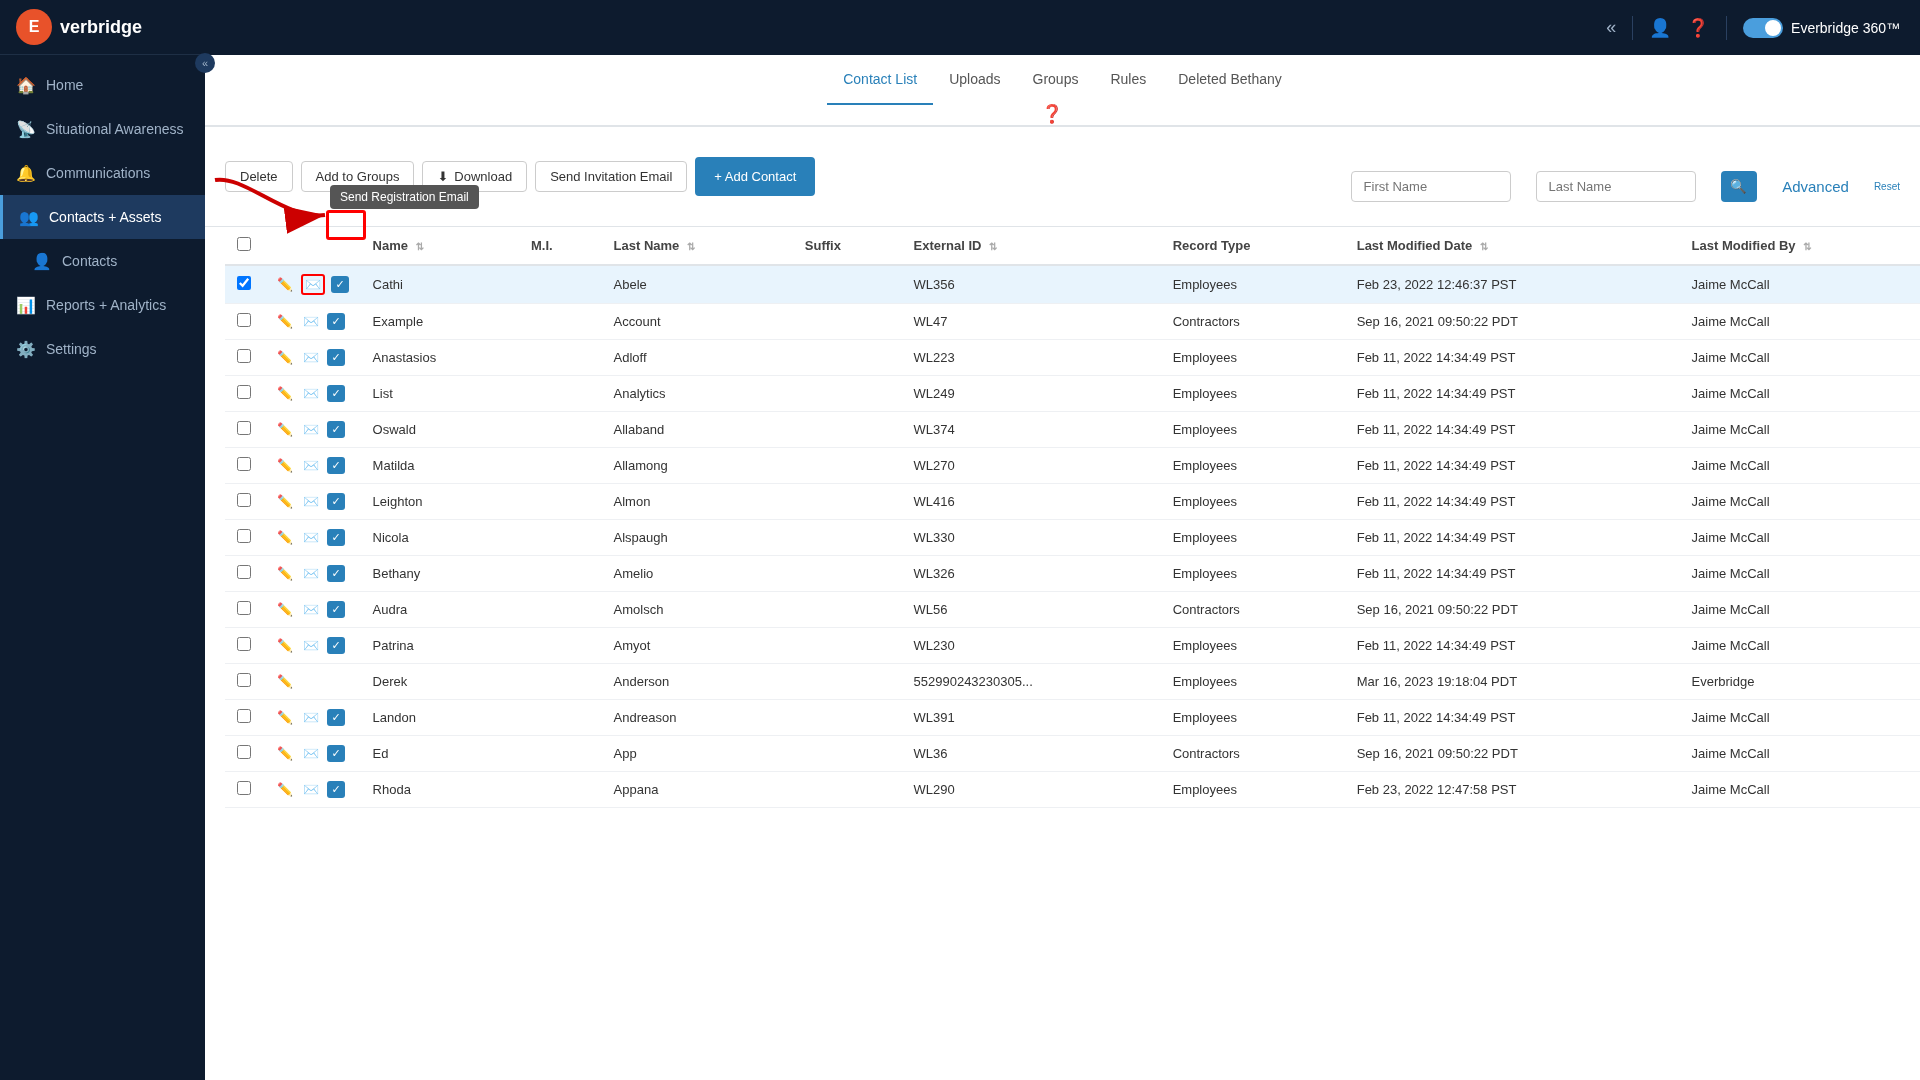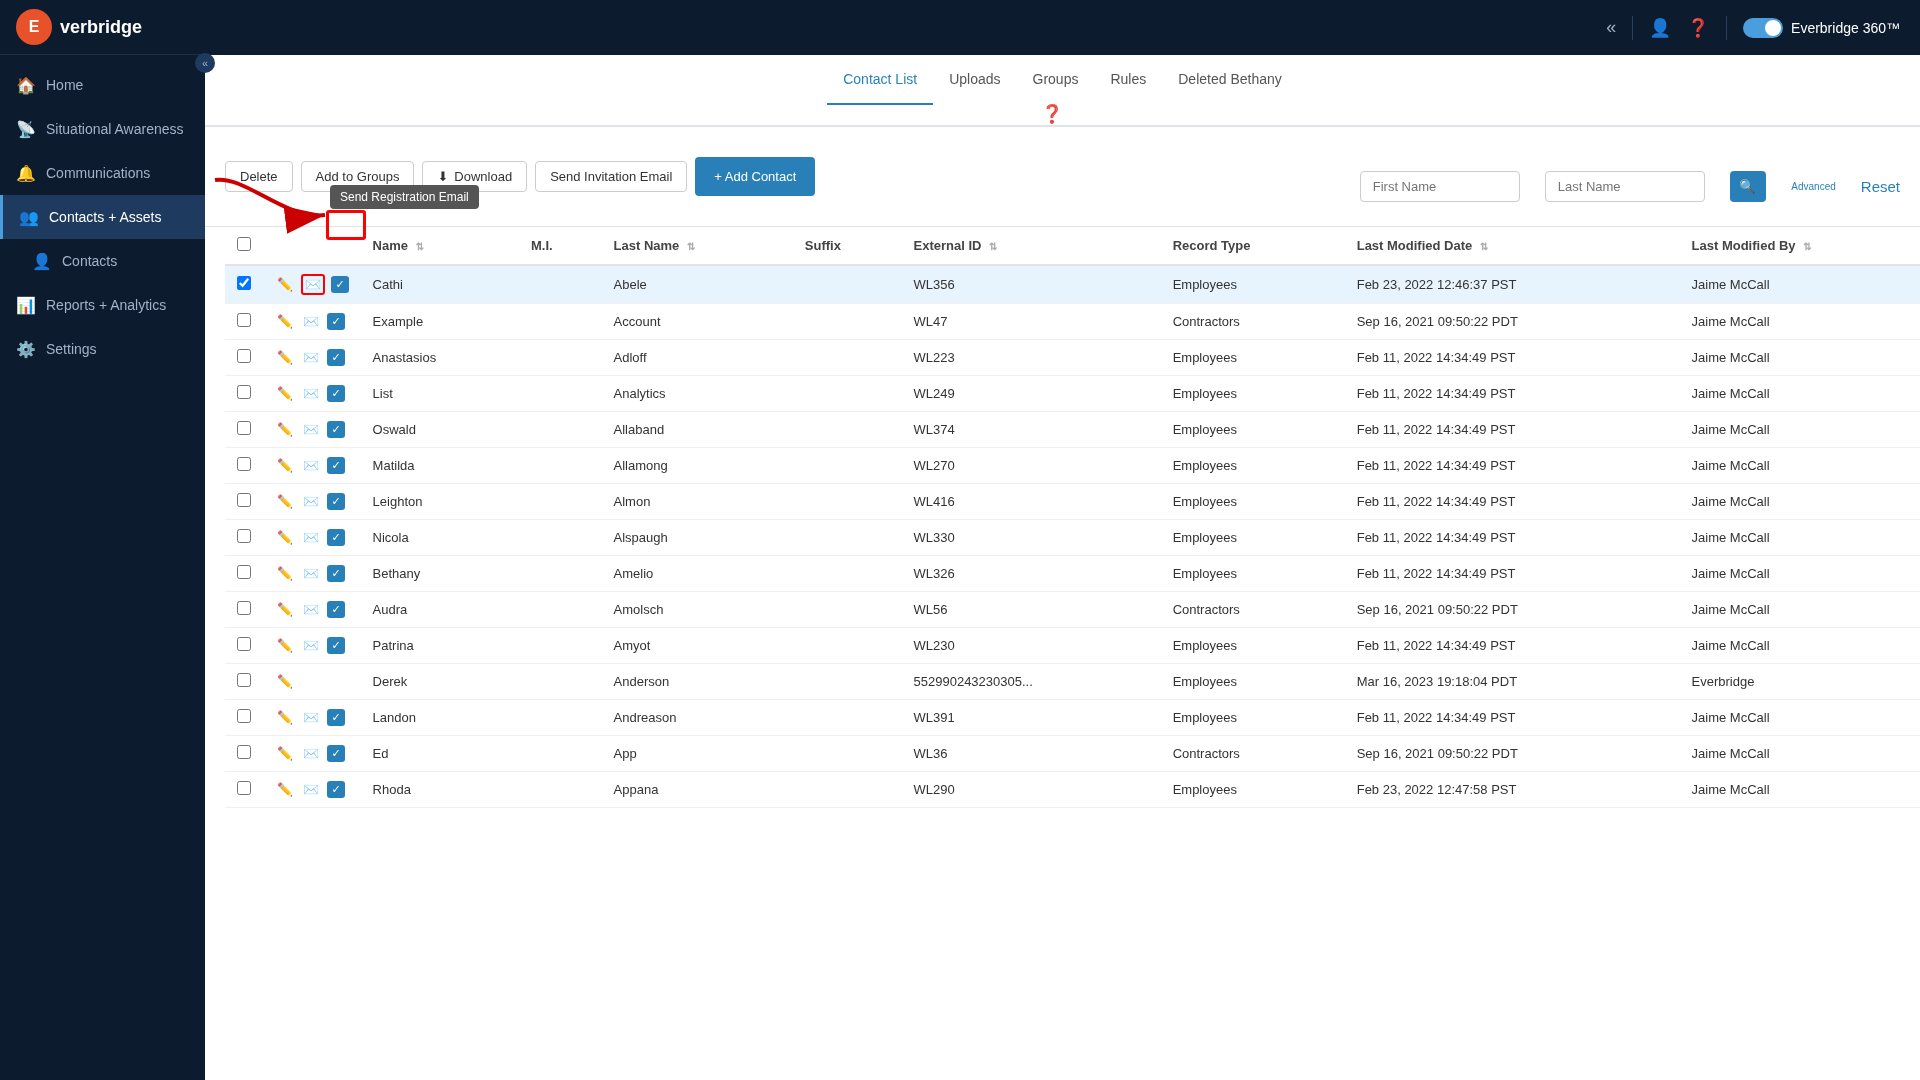--- a/index.html
+++ b/index.html
@@ -36,22 +36,22 @@
     .tab.active { color: #2980b9; border-bottom: 2px solid #2980b9; font-weight: 500; }
 
     
     .toolbar { display: flex; align-items: center; padding: 24px 20px; gap: 8px; background: #fff; border-bottom: 1px solid #e0e4e8; flex-shrink: 0; }
     .btn { padding: 7px 14px; border-radius: 4px; border: 5px solid #eab308; background: #fff; cursor: pointer; font-size: 13px; color: #333; display: flex; align-items: center; gap: 6px; }
     .btn-primary { background: #2980b9; color: #fff; border-color: #2980b9; }
     .btn-outline { background: #fff; color: #333; border: 1px solid #ccc; }
     .search-group { display: flex; align-items: center; margin-left: auto; gap: 25px; margin-top: 20px; }
     .search-input { padding: 7px 12px; border: 1px solid #ccc; border-radius: 4px; font-size: 13px; width: 160px; }
     .search-btn { background: #2980b9; color: #fff; border: none; padding: 8px 10px; border-radius: 4px; cursor: pointer; }
-    .adv-link { color: #2980b9; cursor: pointer; font-size: 10px; text-decoration: none; }
-    .reset-link { color: #2980b9; cursor: pointer; font-size: 15px; }
+    .adv-link { color: #2980b9; cursor: pointer; font-size: 15px; text-decoration: none; }
+    .reset-link { color: #2980b9; cursor: pointer; font-size: 10px; }
     .help-icon { margin-left: auto; color: #2980b9; font-size: 18px; cursor: pointer; }
 
     
     .table-wrapper { overflow-y: auto; flex: 1; }
     table { width: 100%; border-collapse: collapse; margin-left: 20px; }
     thead th { padding: 10px 12px; text-align: left; font-weight: 600; color: #444; font-size: 13px; border-bottom: 2px solid #e0e4e8; background: #fff; white-space: nowrap; position: sticky; top: 0; z-index: 1; }
     thead th .sort-icon { color: #aaa; font-size: 10px; margin-left: 4px; }
     tbody tr { border-bottom: 1px solid #eef0f3; }
     tbody tr.selected { background: #e8f4fd; }
     tbody td { padding: 8px 12px; color: #333; font-size: 13px; white-space: nowrap; }

